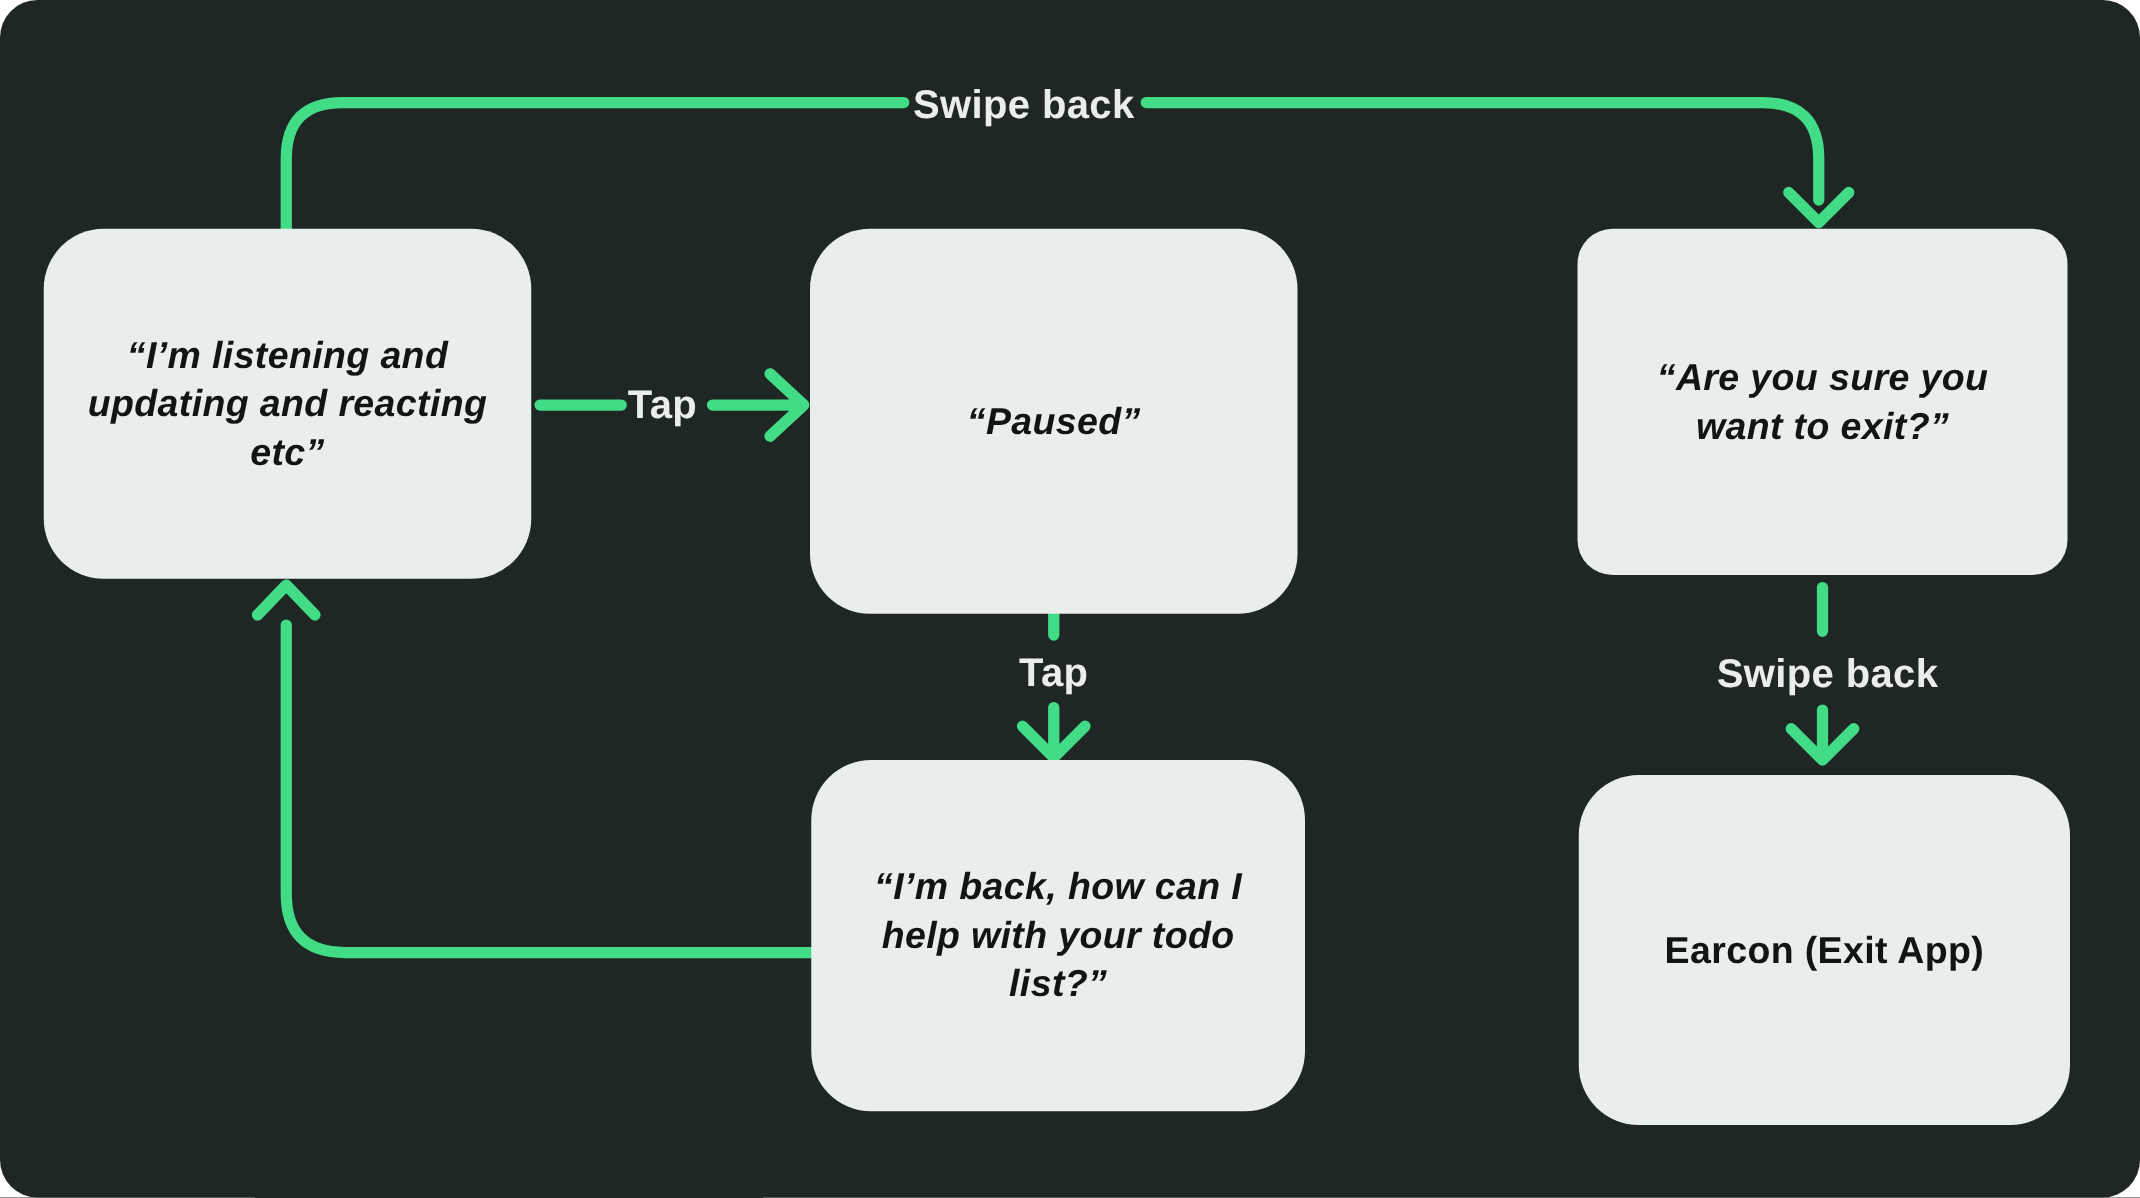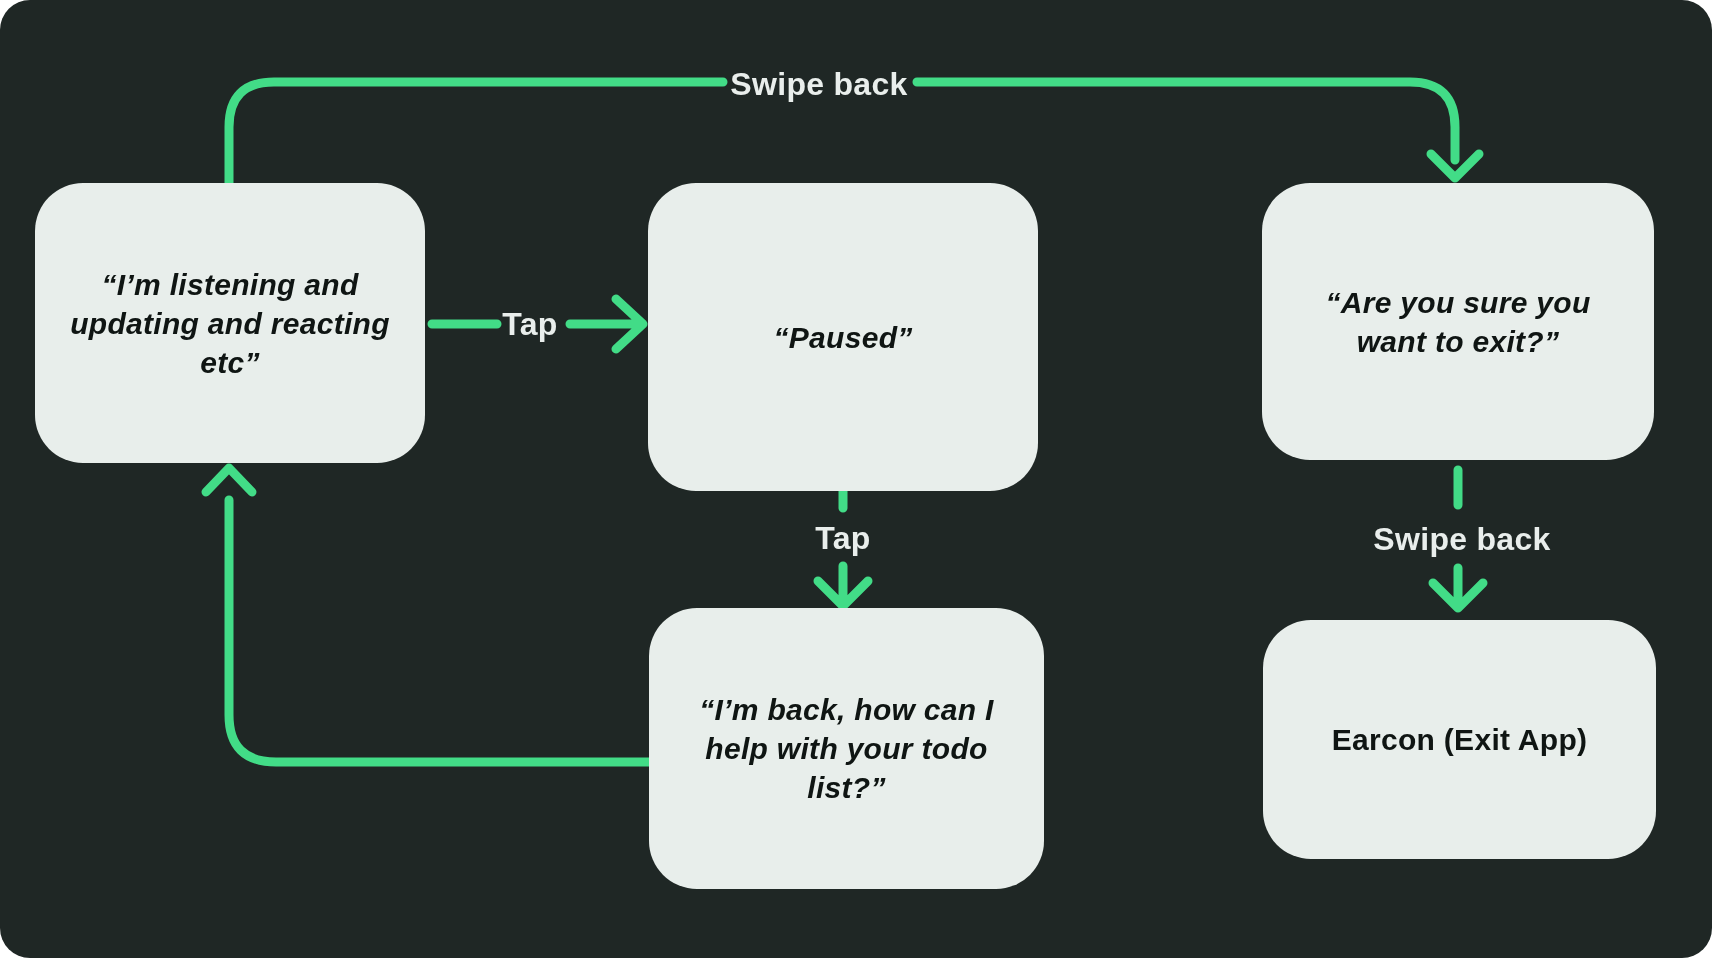--- a/index.html
+++ b/index.html
@@ -55,23 +55,23 @@
     position:absolute;
     transform:translate(-50%,-50%);
     color:var(--label-text);
     font-size:32px;
     font-weight:bold;
     letter-spacing:0.3px;
     white-space:nowrap;
   }
   #node-listening   {left:35px;  top:183px; width:390px; height:280px;}
   #node-paused      {left:648px; top:183px; width:390px; height:308px;}
-  #node-exit-confirm{left:1262px;top:183px; width:392px; height:277px;}
+  #node-exit-confirm{left:1262px;top:183px; width:392px; height:277px;border-radius:28px;}
   #node-back        {left:649px; top:608px; width:395px; height:281px;}
-  #node-earcon      {left:1263px;top:620px; width:393px; height:239px;}
+  #node-earcon      {left:1263px;top:620px; width:393px; height:280px;}
   #label-swipe-back-top  {left:819px; top:84px;}
   #label-tap-horizontal  {left:530px; top:324px;}
   #label-tap-vertical    {left:843px; top:538px;}
   #label-swipe-back-right{left:1462px;top:539px;}
 </style>
 </head>
 <body>
 
 <div class="canvas">
 

